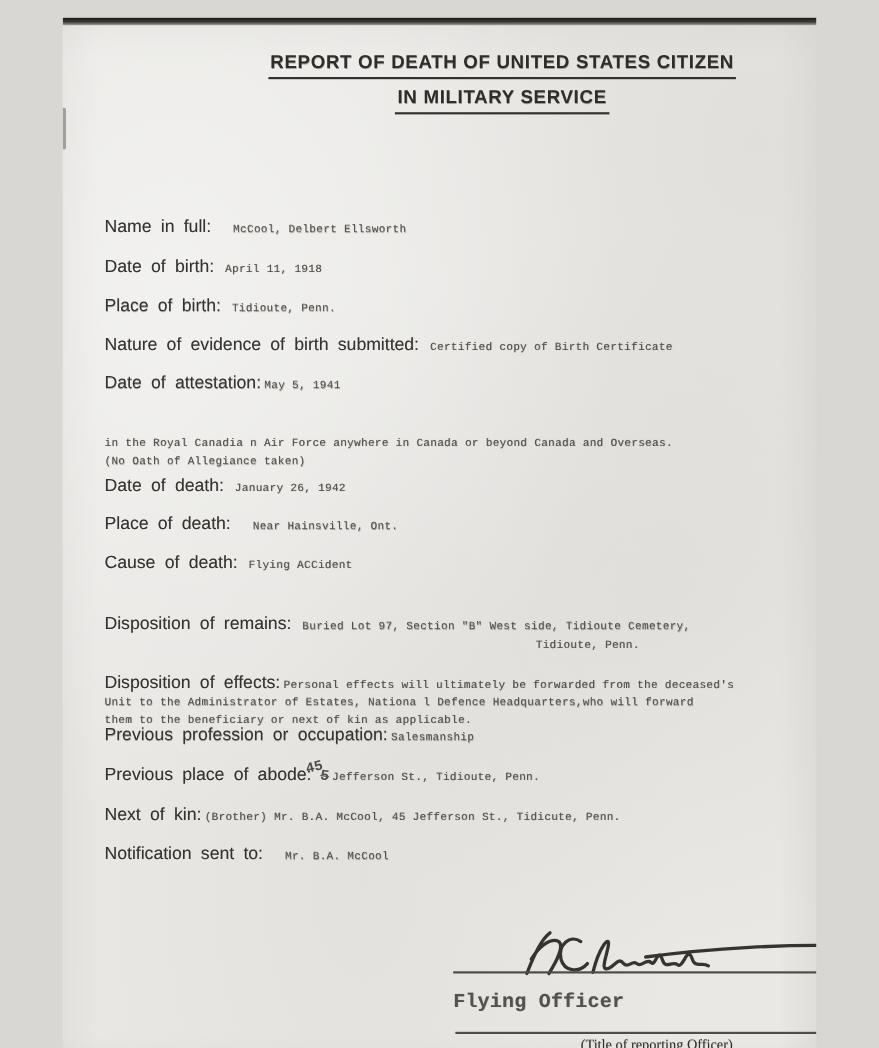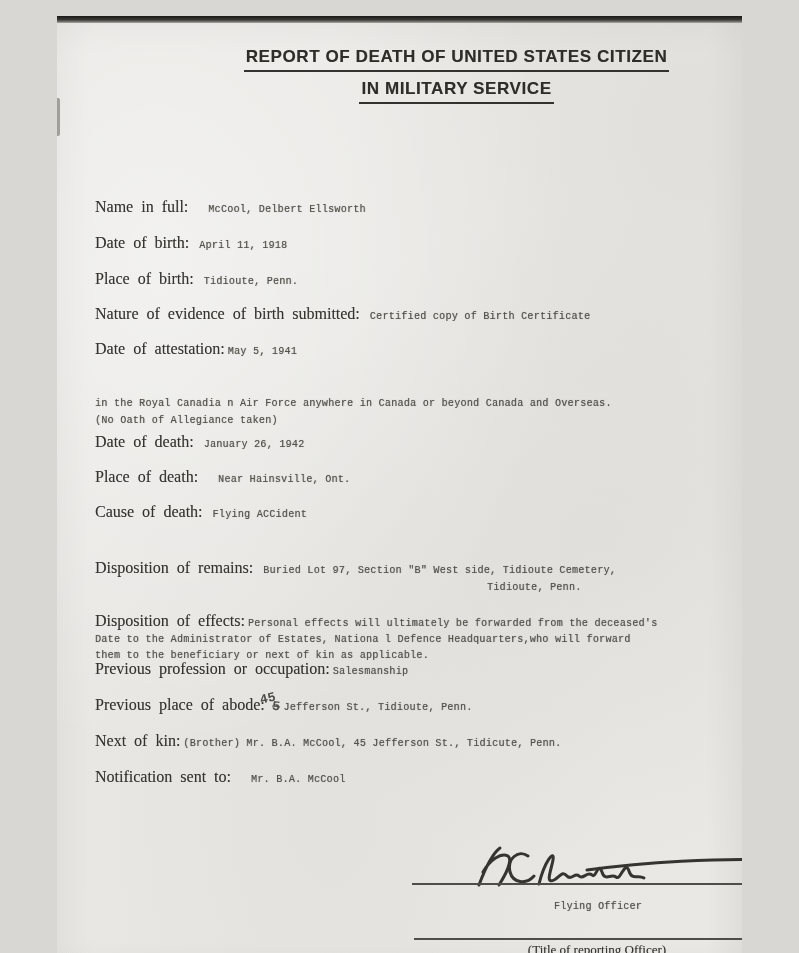--- a/index.html
+++ b/index.html
@@ -33,21 +33,21 @@
     display:inline-block;
     font-family:"Liberation Sans", sans-serif;
     font-weight:bold;font-size:17px;letter-spacing:0.6px;
     color:#2f2d29;
     border-bottom:2px solid #34322e;
     padding:0 2px 3px 2px;
     text-shadow:0.3px 0.3px 0.5px rgba(47,45,41,0.4);
   }
   .row{position:absolute;left:38px;white-space:nowrap;font-size:16px;}
   .lbl{
-    font-family:Liberation Serif, serif;
+    font-family:Liberation Sans, sans-serif;
     color:#35332f;word-spacing:4px;
     text-shadow:0.2px 0.2px 0.4px rgba(53,51,47,0.35);
   }
   .val{
     font-family:"Liberation Mono", monospace;
     font-weight:normal;font-size:10px;
     color:#54514b;letter-spacing:0.3px;
     padding-left:10px;
     text-shadow:0.4px 0.4px 0.7px rgba(45,43,39,0.45);
   }
@@ -68,22 +68,22 @@
     transform:rotate(8deg);margin-left:-3px;
   }
   .sigline{position:absolute;height:1.5px;background:#504d48;}
   .caption{
     position:absolute;text-align:center;
     font-family:"Liberation Serif", serif;font-size:13px;color:#35332f;
     white-space:nowrap;
     text-shadow:0.2px 0.2px 0.4px rgba(53,51,47,0.35);
   }
   .typedline{
-    position:absolute;text-align:center;
-    font-family:"Liberation Mono", monospace;font-weight:normal;font-size:10px;
+    position:absolute;text-align:left;
+    font-family:"Liberation Mono", monospace;font-weight:bold;font-size:18px;
     color:#55524c;letter-spacing:0.3px;white-space:nowrap;
     text-shadow:0.4px 0.4px 0.7px rgba(45,43,39,0.45);
   }
   .sig-svg{position:absolute;left:330px;top:813px;}
 </style>
 </head>
 <body>
 
 <div class="paper">
 
@@ -140,21 +140,21 @@
     <span class="lbl">Disposition of remains:</span><span class="val">Buried Lot 97, Section "B" West side, Tidioute Cemetery,</span>
   </div>
   <div class="row" style="top:560px;left:430px;">
     <span class="val cont">Tidioute, Penn.</span>
   </div>
 
   <div class="row" style="top:596px;">
     <span class="lbl">Disposition of effects:</span><span class="val gap-0">Personal effects will ultimately be forwarded from the deceased's</span>
   </div>
   <div class="row" style="top:612px;">
-    <span class="val cont">Date to the Administrator of Estates, Nationa l Defence Headquarters,who will forward</span>
+    <span class="val cont">Unit to the Administrator of Estates, Nationa l Defence Headquarters,who will forward</span>
   </div>
   <div class="row" style="top:628px;">
     <span class="val cont">them to the beneficiary or next of kin as applicable.</span>
   </div>
 
   <div class="row" style="top:644px;">
     <span class="lbl">Previous profession or occupation:</span><span class="val gap-0">Salesmanship</span>
   </div>
 
   <div class="row" style="top:680px;">

